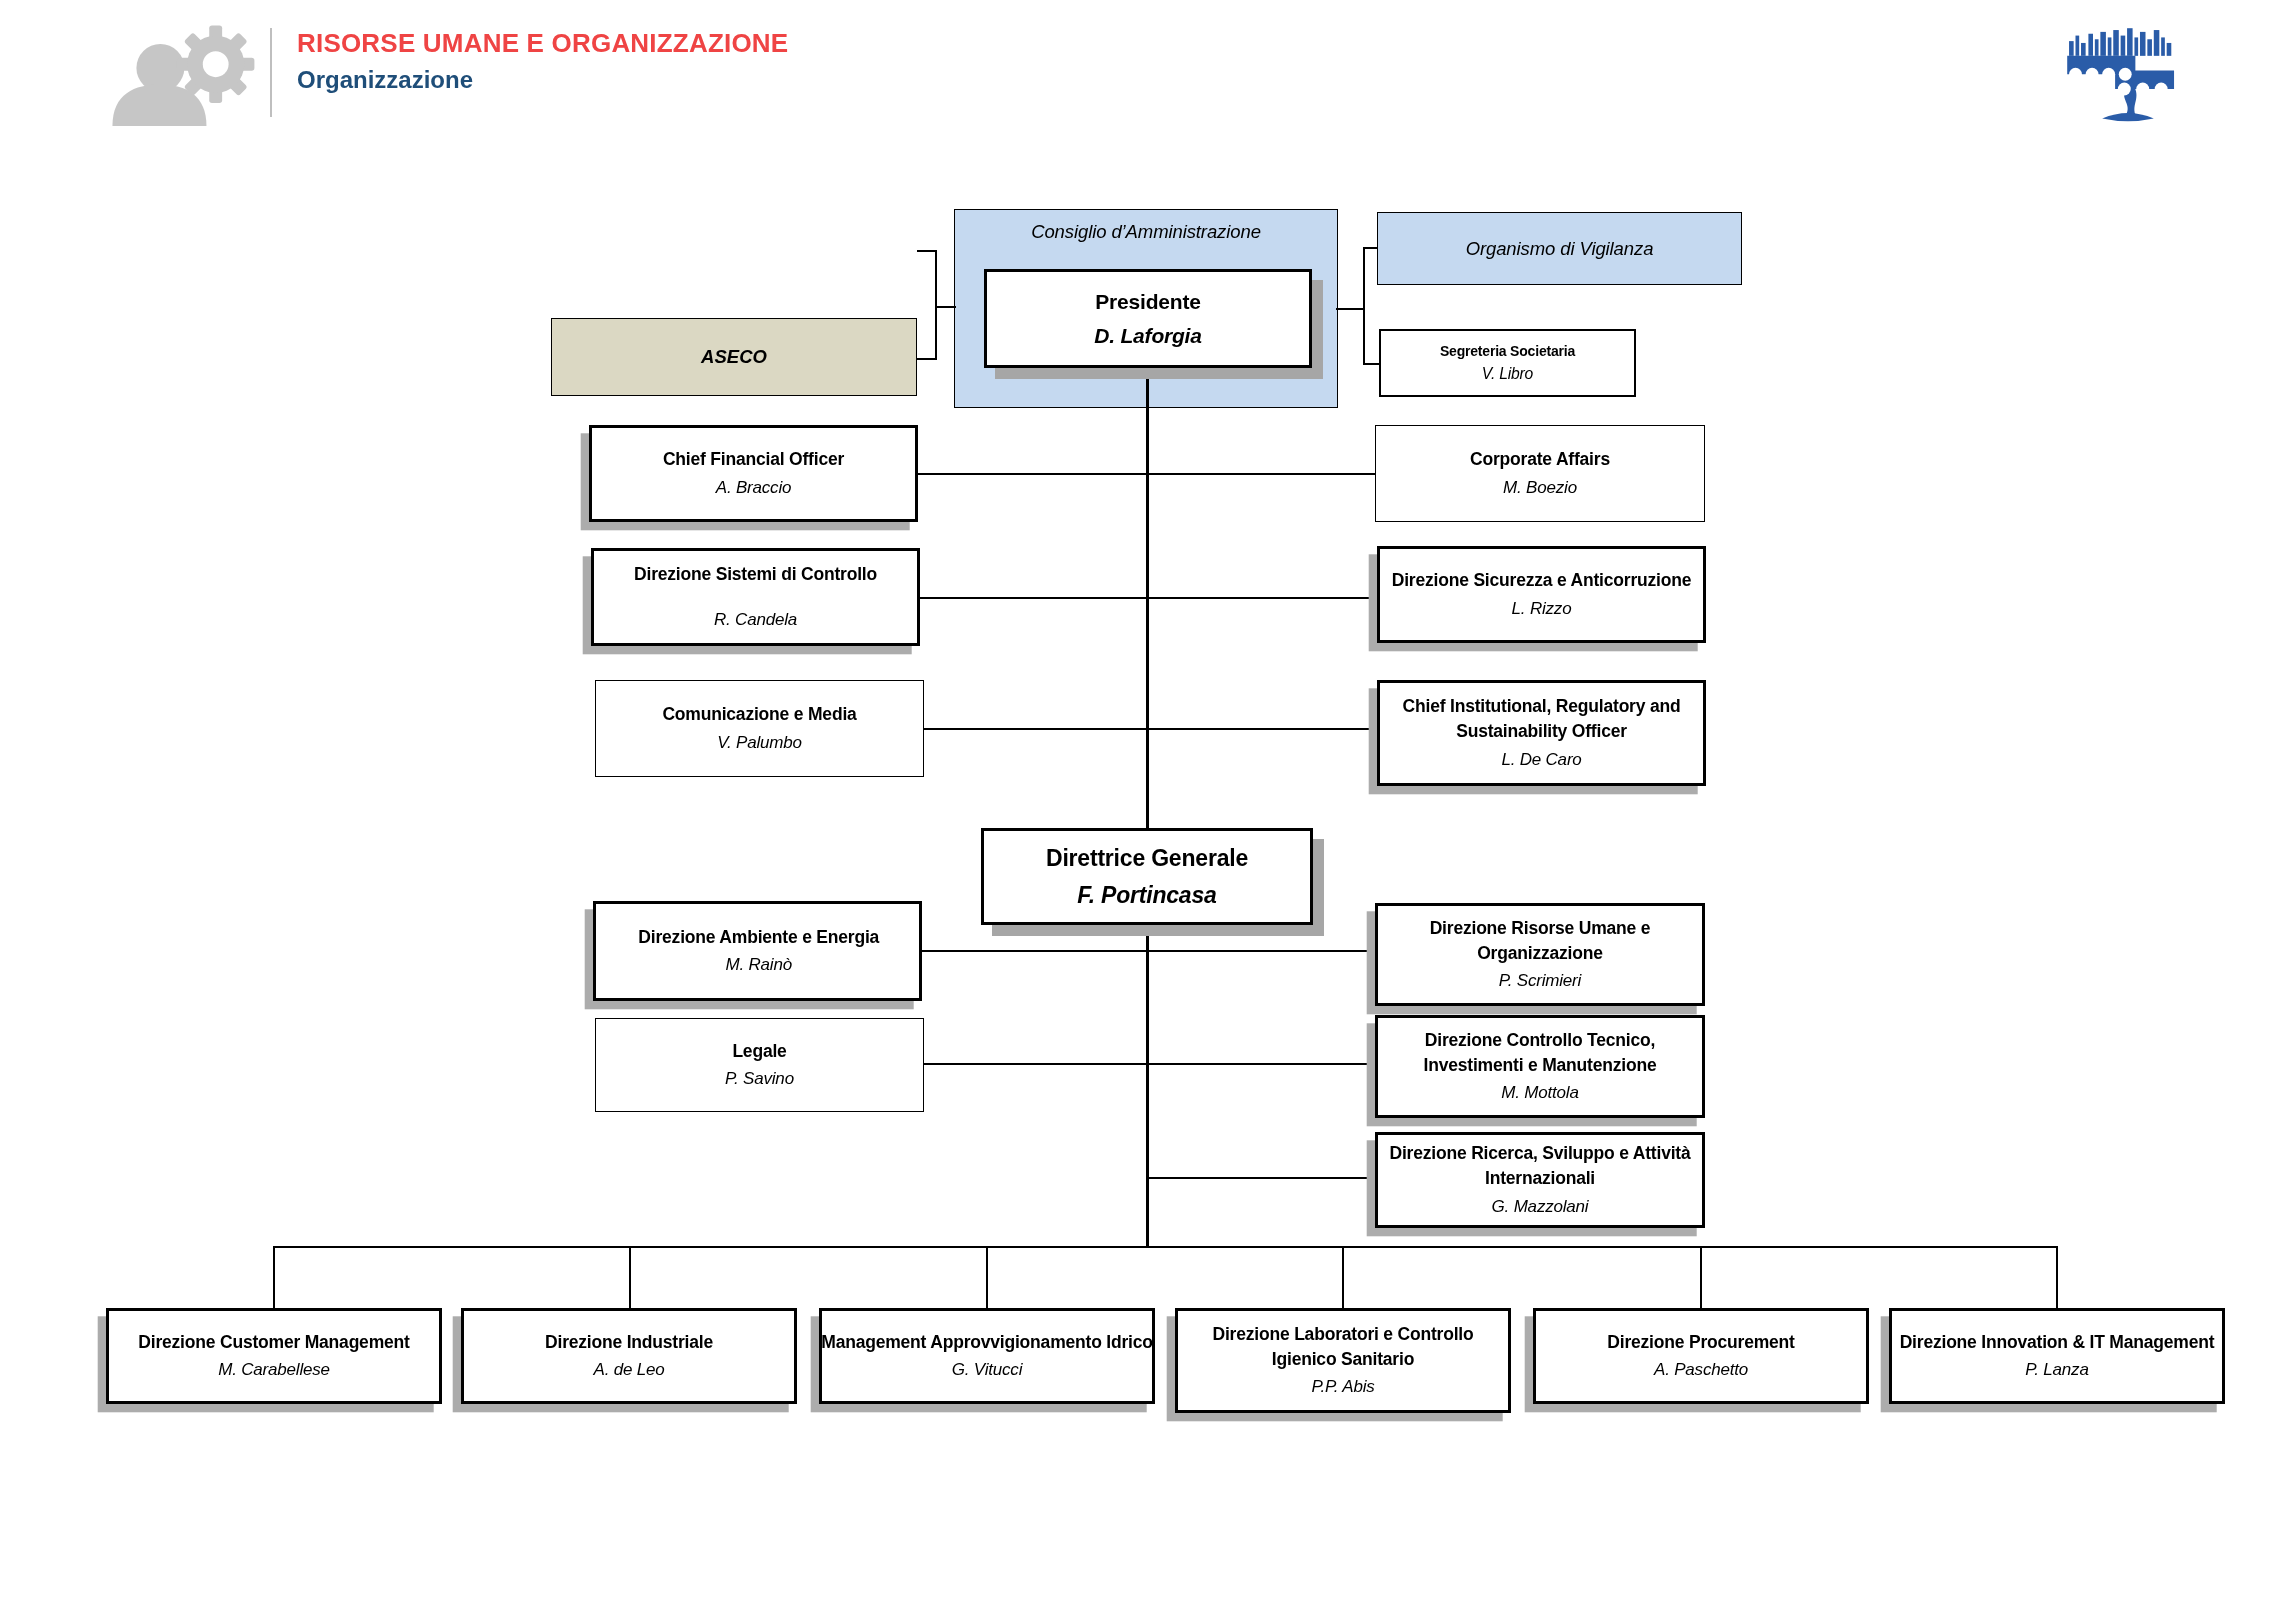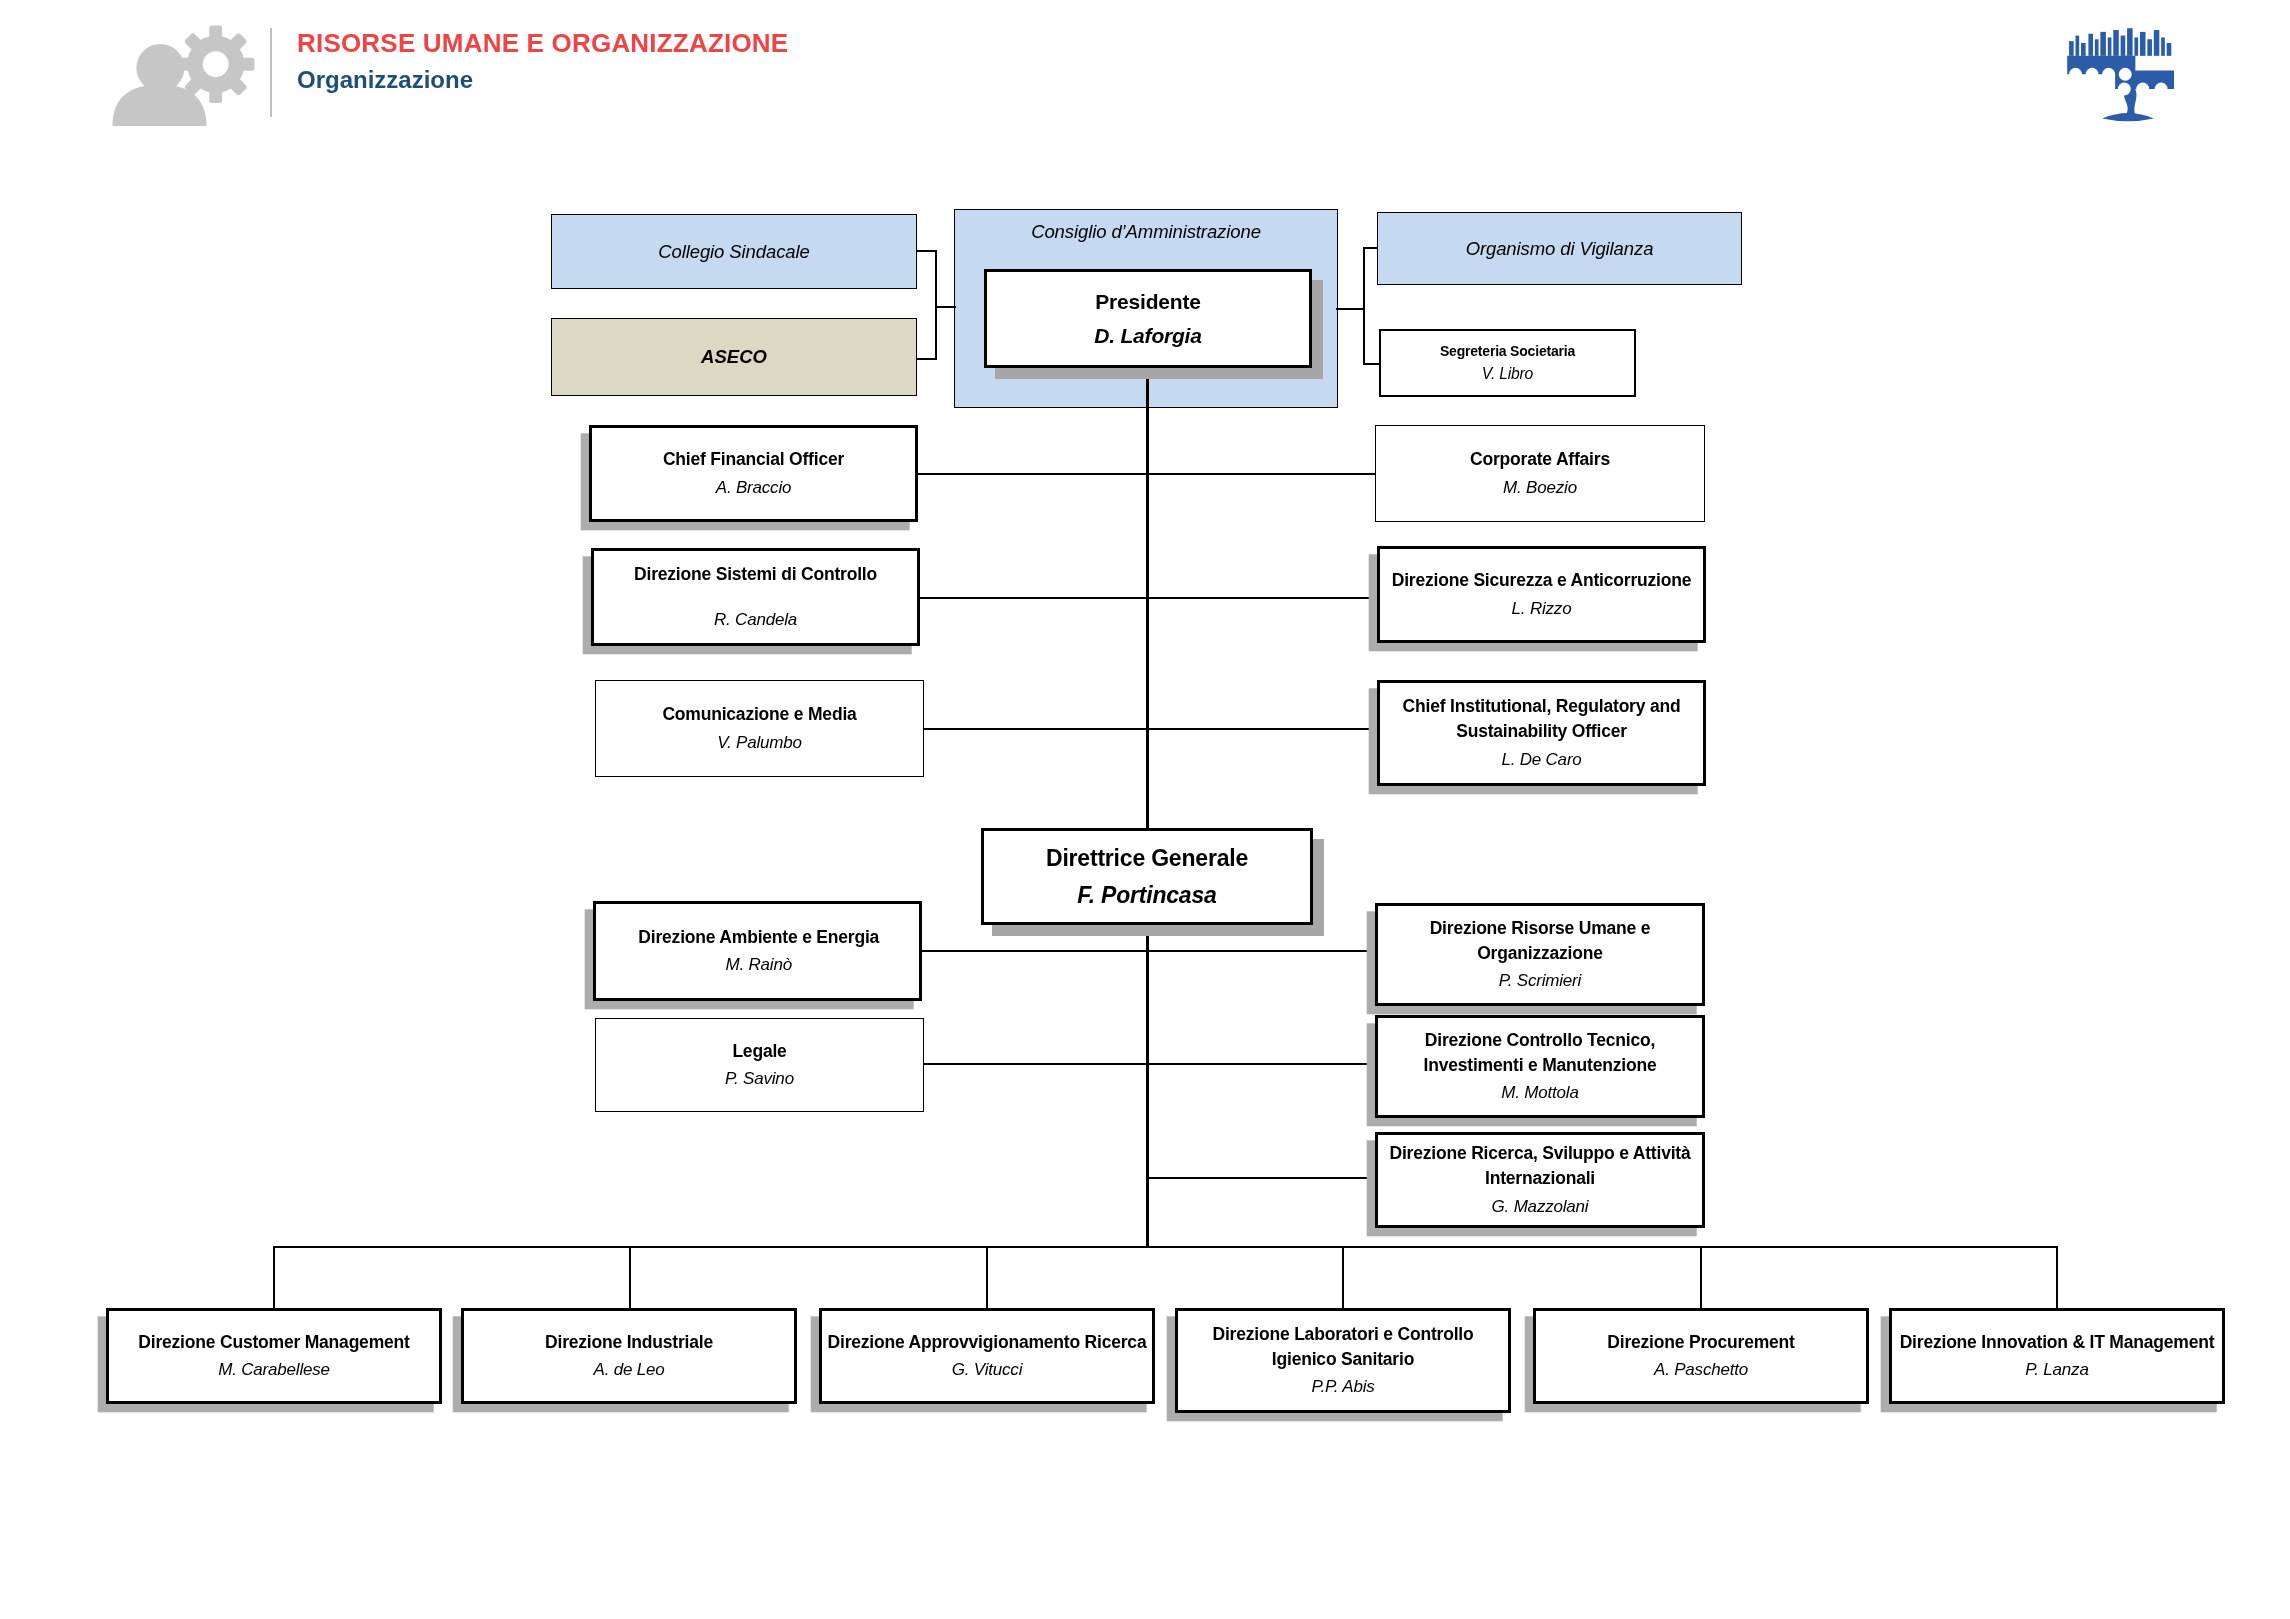--- a/index.html
+++ b/index.html
@@ -140,23 +140,20 @@
   <div class="hline" style="left:1147px;top:1177px;width:230px;"></div>
 
   <div class="hline" style="left:273px;top:1246px;width:1785px;"></div>
   <div class="vline" style="left:273px;top:1246px;height:63px;"></div>
   <div class="vline" style="left:629px;top:1246px;height:63px;"></div>
   <div class="vline" style="left:986px;top:1246px;height:63px;"></div>
   <div class="vline" style="left:1342px;top:1246px;height:63px;"></div>
   <div class="vline" style="left:1700px;top:1246px;height:63px;"></div>
   <div class="vline" style="left:2056px;top:1246px;height:63px;"></div>
 
-  <div class="box gov" style="left:551px;top:214px;width:366px;height:75px;">
-    <div class="gov-label">Collegio Sindacale</div>
-  </div>
 
   <div class="box tan" style="left:551px;top:318px;width:366px;height:78px;">
     <div class="tan-label">ASECO</div>
   </div>
 
   <div id="cda-container" class="box gov" style="left:954px;top:209px;width:384px;height:199px;">
     <div class="gov-label">Consiglio d’Amministrazione</div>
   </div>
 
   <div id="presidente" class="box heavy-r" style="left:984px;top:269px;width:328px;height:99px;">
@@ -241,21 +238,21 @@
     <div class="bt">Direzione Customer Management</div>
     <div class="bn">M. Carabellese</div>
   </div>
 
   <div class="box heavy" style="left:461px;top:1308px;width:336px;height:96px;">
     <div class="bt">Direzione Industriale</div>
     <div class="bn">A. de Leo</div>
   </div>
 
   <div class="box heavy" style="left:819px;top:1308px;width:336px;height:96px;">
-    <div class="bt">Direzione Approvvigionamento Ricerca</div>
+    <div class="bt">Management Approvvigionamento Idrico</div>
     <div class="bn">G. Vitucci</div>
   </div>
 
   <div class="box heavy" style="left:1175px;top:1308px;width:336px;height:105px;">
     <div class="bt multi">Direzione Laboratori e Controllo
 Igienico Sanitario</div>
     <div class="bn">P.P. Abis</div>
   </div>
 
   <div class="box heavy" style="left:1533px;top:1308px;width:336px;height:96px;">

